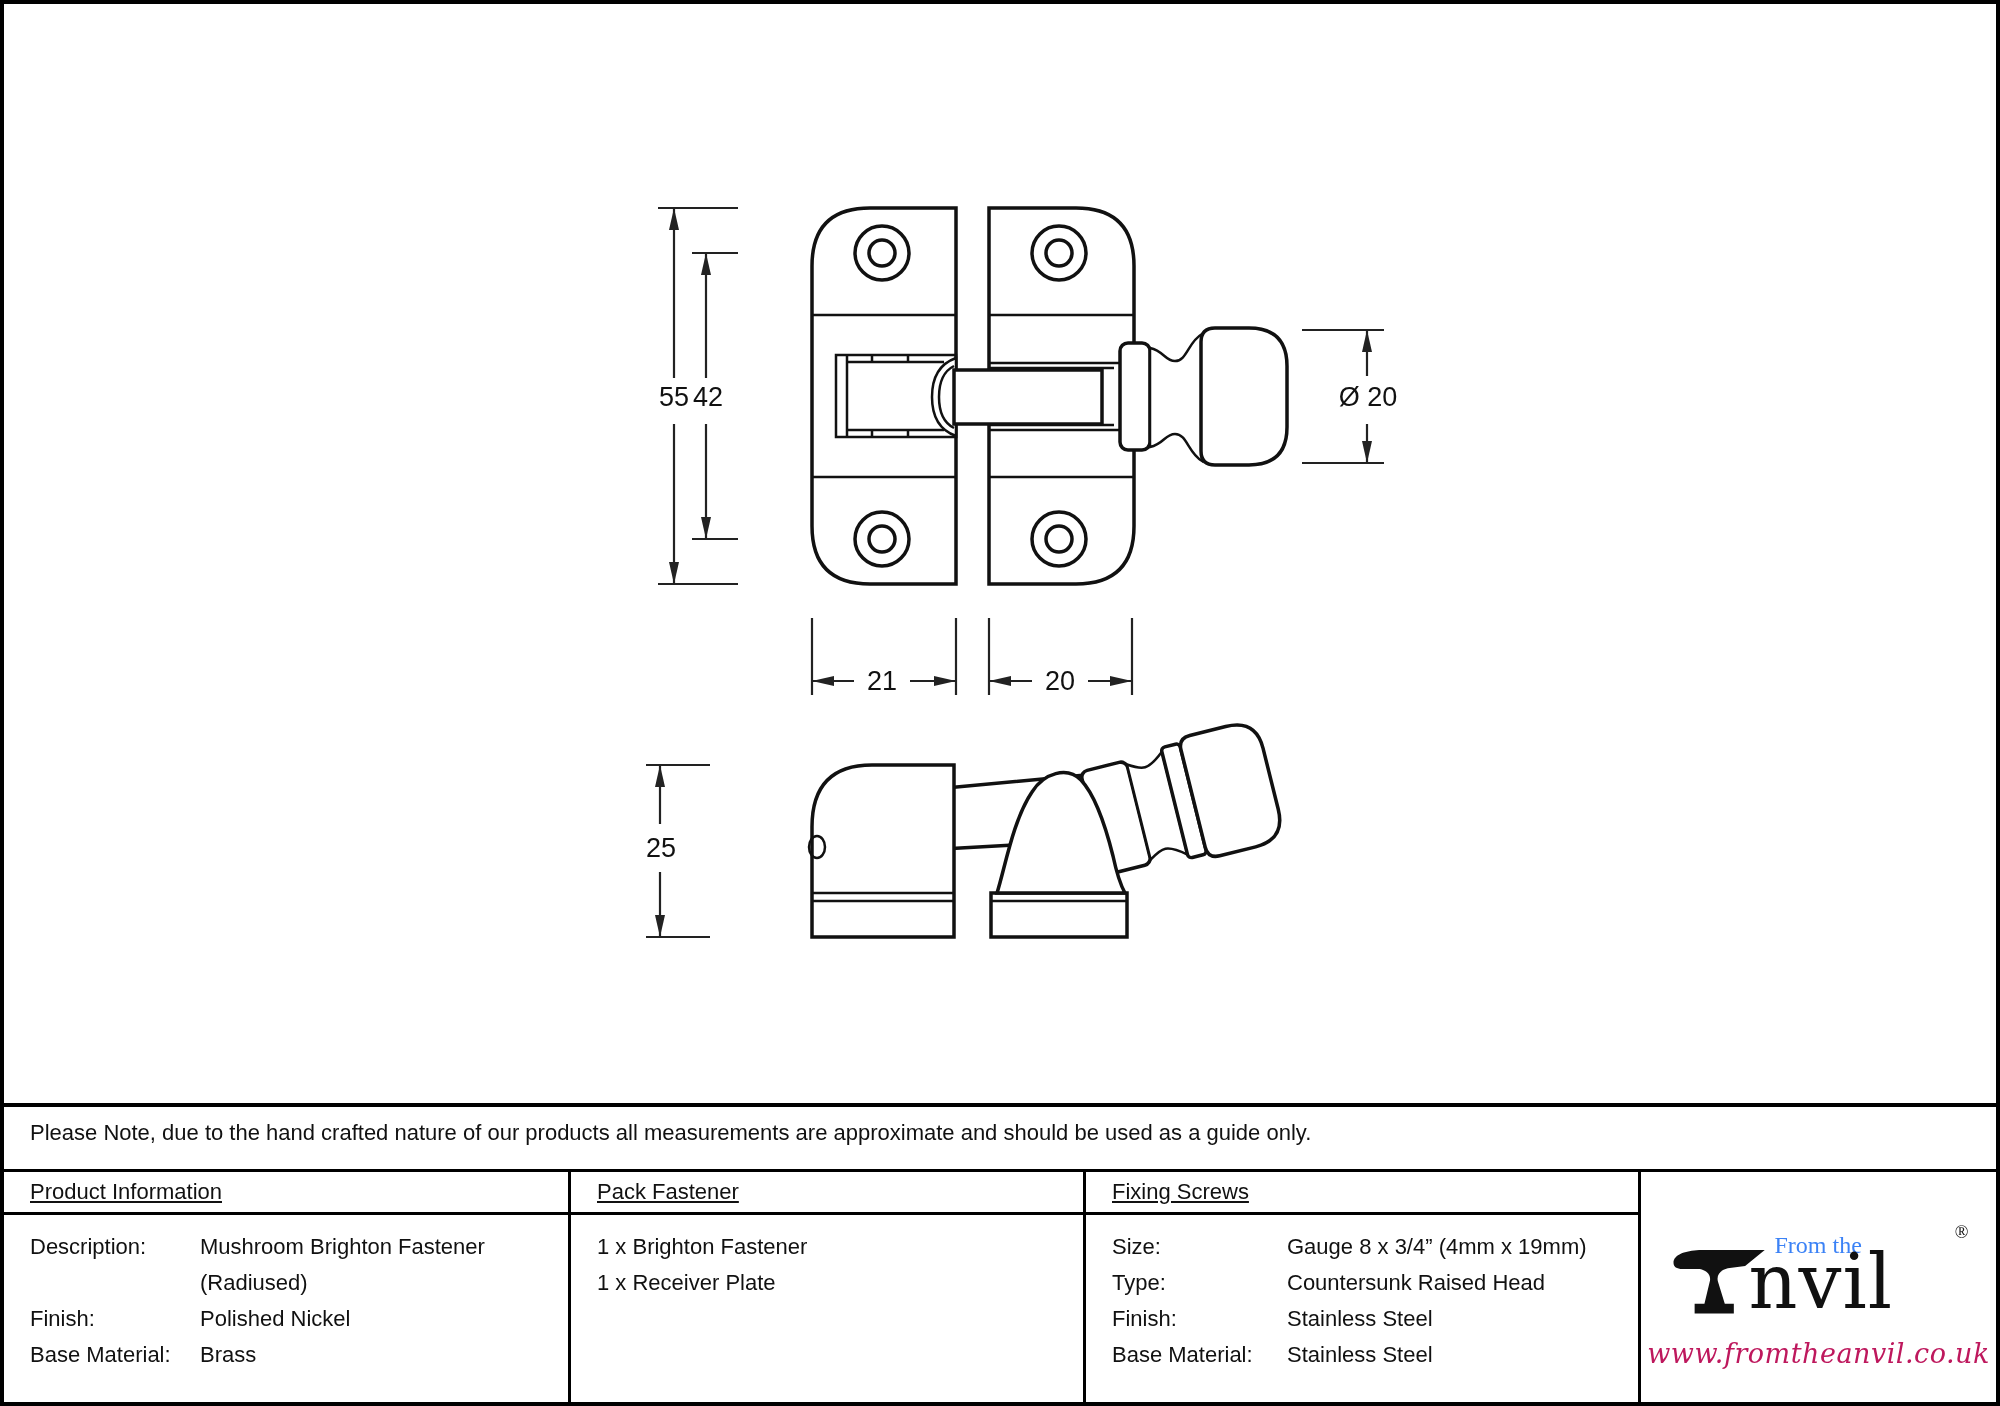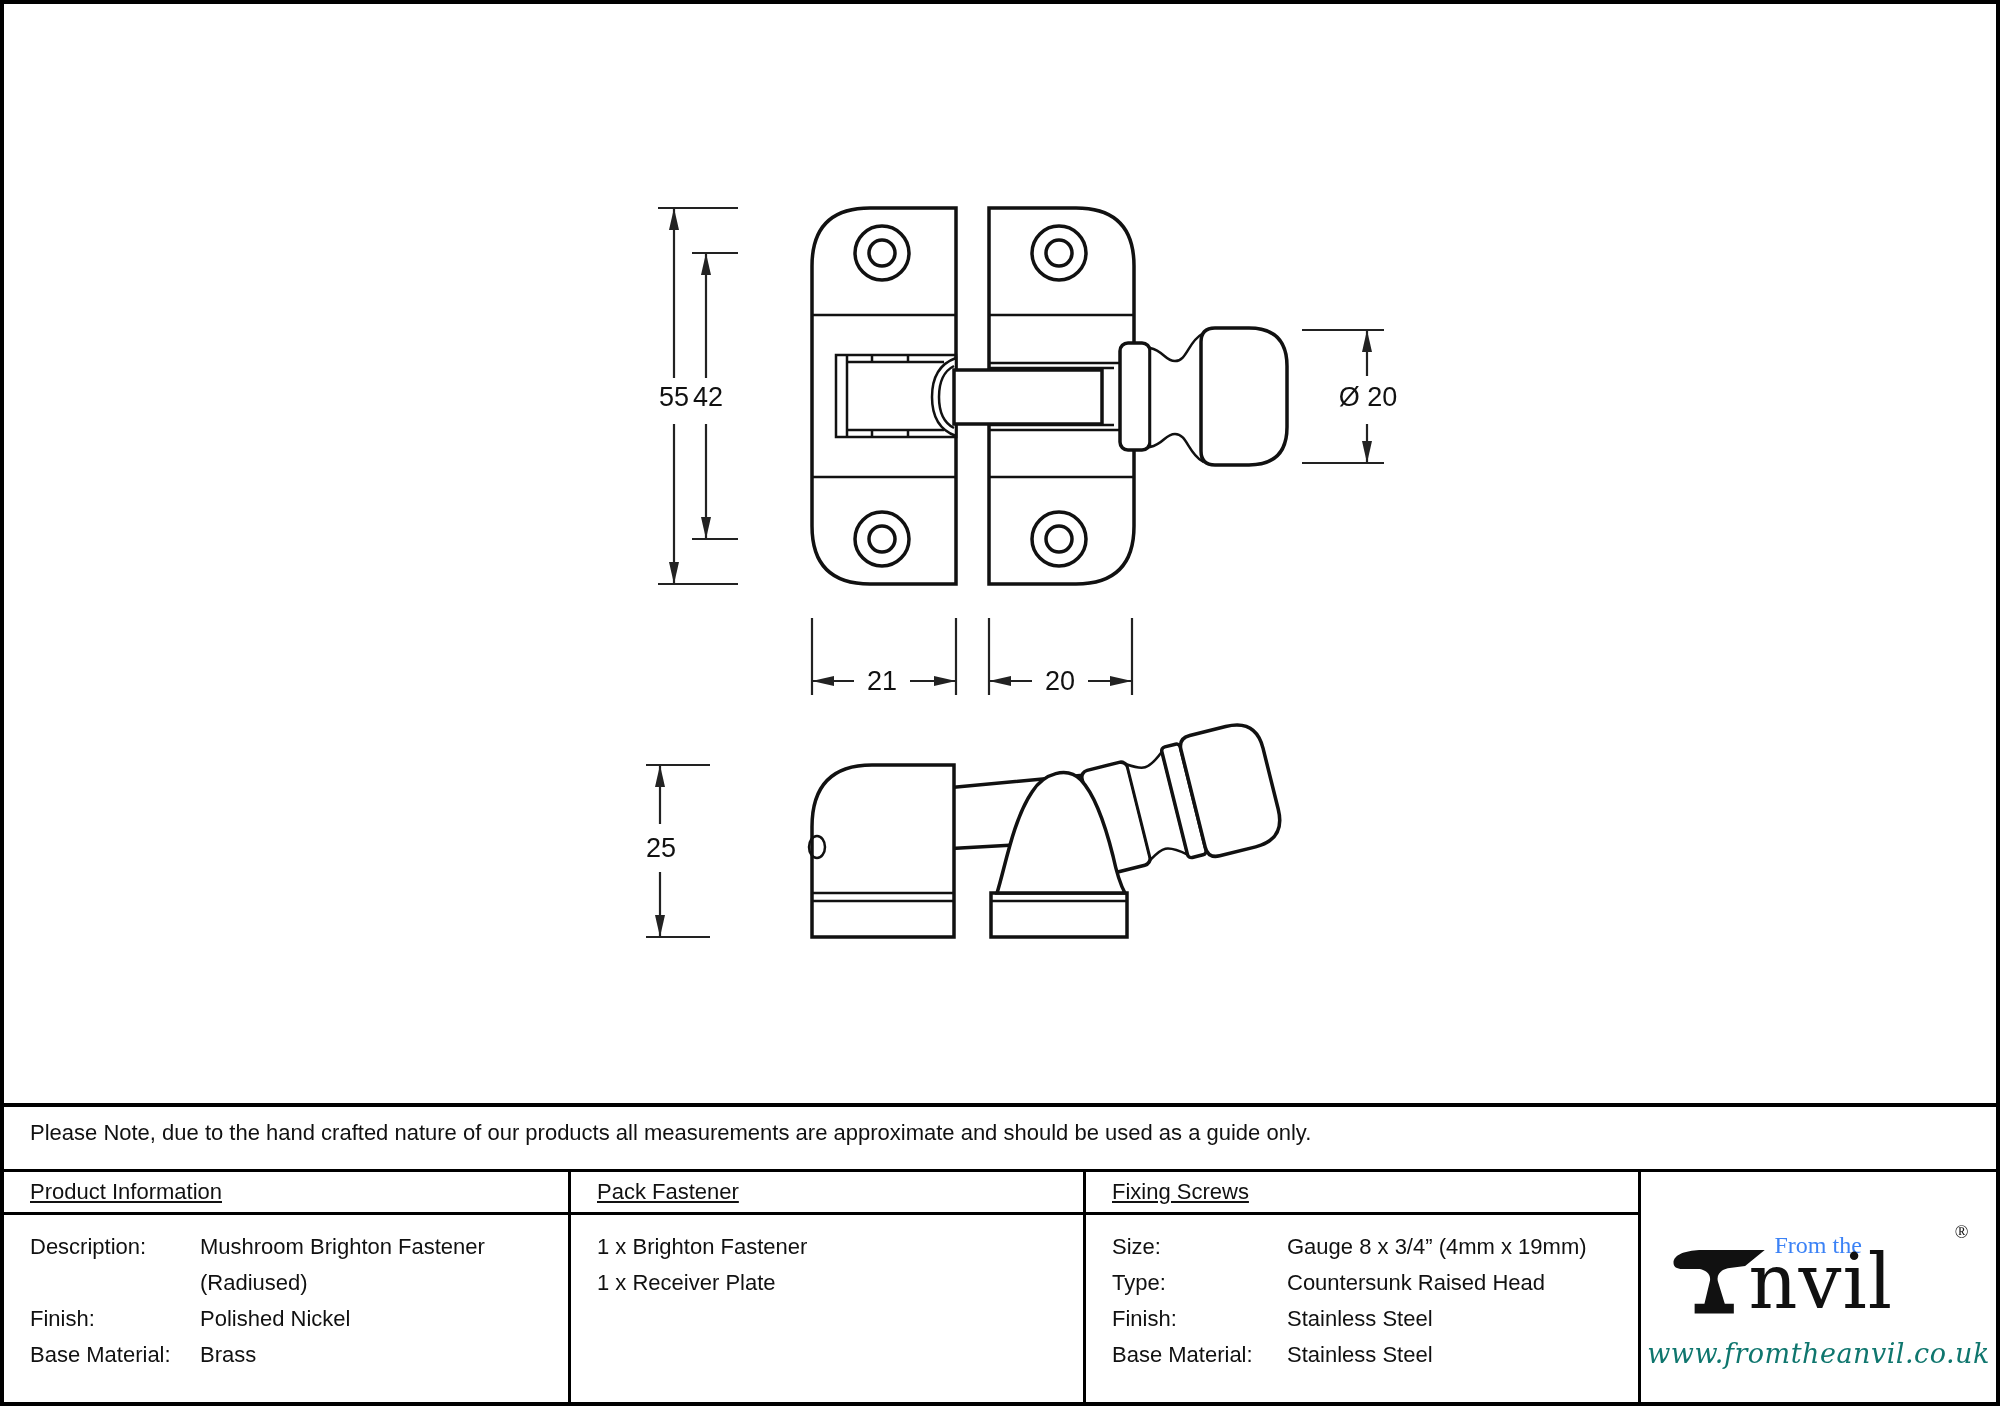--- a/index.html
+++ b/index.html
@@ -81,21 +81,21 @@
   .anvil-word{
     position:absolute;left:80px;top:22px;
     font-family:"DejaVu Serif","Liberation Serif",serif;
     font-size:76px;line-height:1;color:#111;
     letter-spacing:1px;
   }
   .logo-url{
     font-family:"DejaVu Serif","Liberation Serif",serif;
     font-style:italic;
     font-size:27px;
-    color:#0f766e;
+    color:#be185d;
     margin-top:12px;
     letter-spacing:0.5px;
   }
 
   
   .ln{stroke:#111;fill:none;}
   .w35{stroke-width:3.5px;}
   .w25{stroke-width:2.5px;}
   .dim{stroke:#222;stroke-width:2.2px;fill:none;}
   .wfill{fill:#fff;stroke:#111;}

